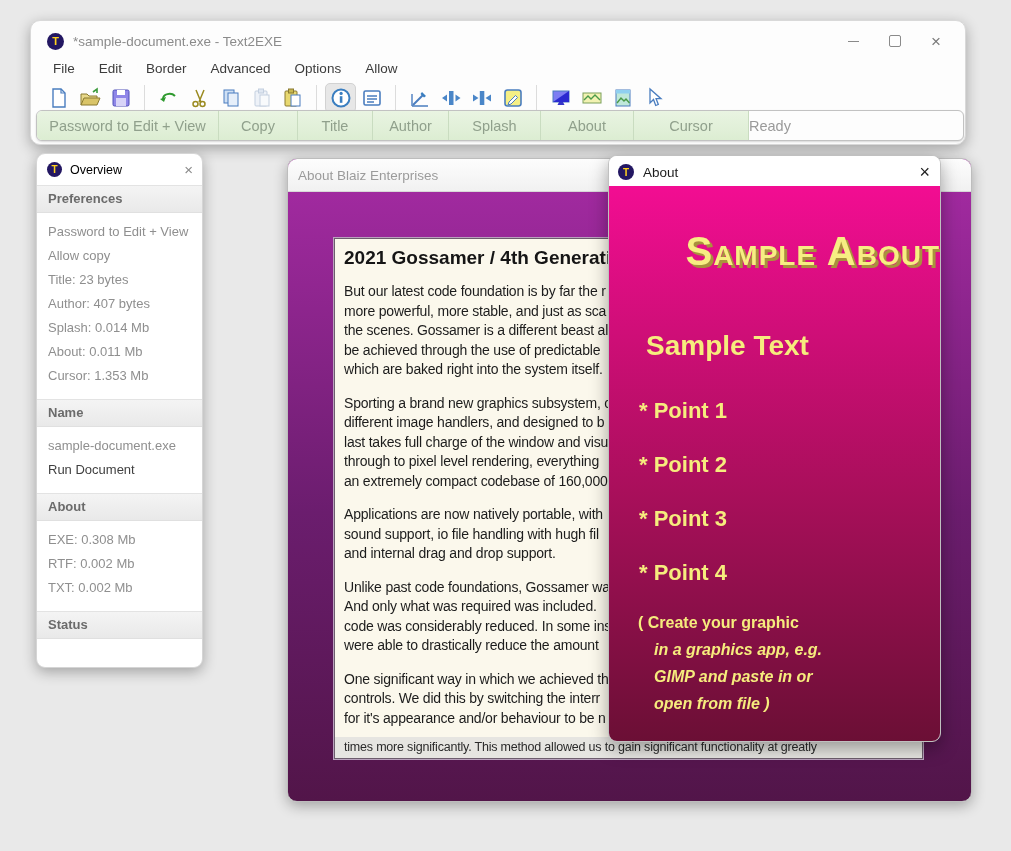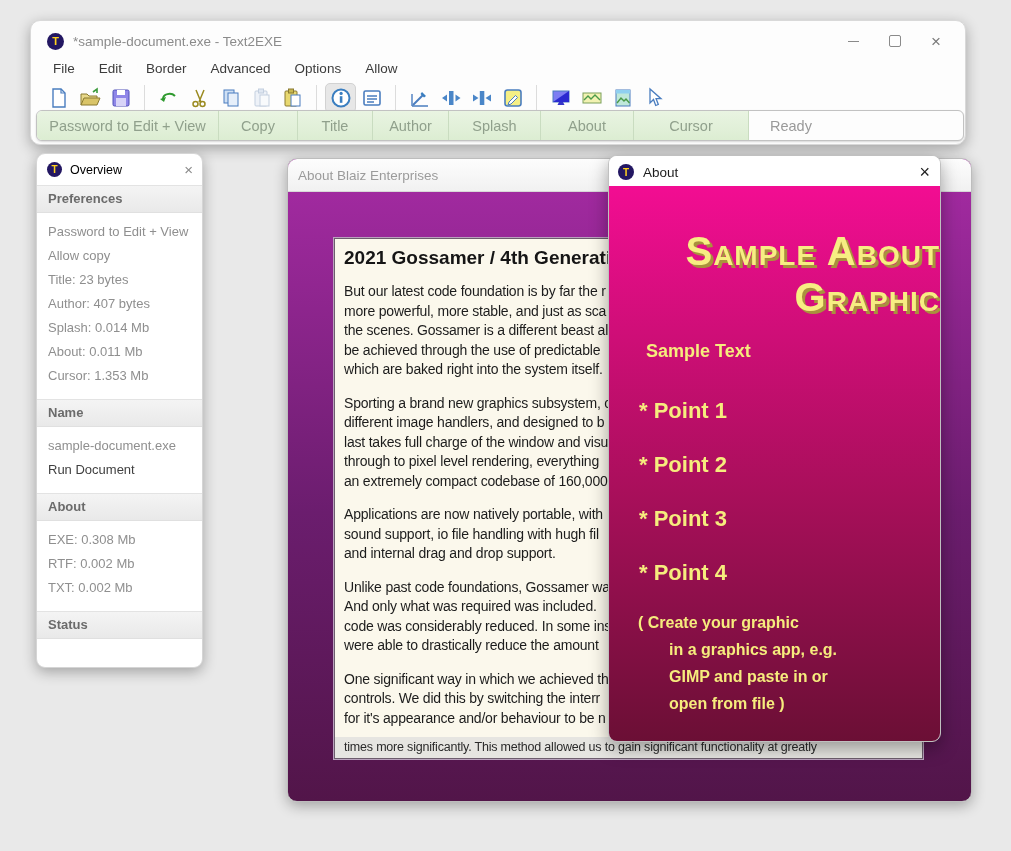--- a/index.html
+++ b/index.html
@@ -44,21 +44,21 @@
     border:1px solid #c2c2c2;border-radius:6px;background:#fdfdfd;
     display:flex;overflow:hidden;box-sizing:border-box;
     box-shadow:0 1px 2px rgba(0,0,0,.15);
   }
   .tab{
     background:linear-gradient(#e9f4e2,#dcedd2);
     border-right:1px solid #c9dcc0;
     display:flex;align-items:center;justify-content:center;
     font-size:14.5px;color:#90a08c;box-sizing:border-box;flex:0 0 auto;
   }
-  .ready-zone{display:flex;align-items:center;padding-left:21px;font-size:14.5px;color:#9a9a9a;}
+  .ready-zone{display:flex;align-items:center;font-size:14.5px;color:#9a9a9a;}
 
   
   .overview{
     left:36px;top:153px;width:167px;height:515px;
     background:#ffffff;border-radius:9px;border:1px solid #d5d5d5;
     box-sizing:border-box;overflow:hidden;
   }
   .ov-titlebar{height:27px;display:flex;align-items:center;padding:2px 9px 0 10px;}
   .ov-title{margin-left:8px;font-size:12.5px;color:#000000;flex:1;}
   .ov-close{font-size:15px;color:#8a8a8a;}
@@ -117,24 +117,24 @@
     background:linear-gradient(#f20d92,#a90f5b 55%,#6b0f35);
   }
   .ad-graphic-title{
     margin-top:42px;text-align:right;
     font-variant:small-caps;font-weight:bold;
     font-size:40px;line-height:46px;letter-spacing:1px;
     color:#f7ee82;
     text-shadow:3px 3px 0 #a9913d;
   }
   .ad-text{position:absolute;color:#f6ec7d;font-weight:bold;white-space:nowrap;}
-  .ad-sample{left:37px;top:155px;font-size:18px;}
+  .ad-sample{left:37px;top:144px;font-size:28px;}
   .ad-point{left:30px;font-size:22px;}
   .ad-note-line{left:29px;font-size:16px;}
-  .ad-note-line.cont{left:60px;}
+  .ad-note-line.cont{left:45px;font-style:italic;}
 </style>
 </head>
 <body>
 
 <div class="win main-window">
   <div class="mw-titlebar">
     <span class="tlogo">T</span>
     <span class="mw-title">*sample-document.exe - Text2EXE</span>
     <span class="mw-controls">
       <span class="ctl-min"></span>
@@ -367,21 +367,20 @@
 
 <div class="win about-dialog">
   <div class="ad-titlebar">
     <span class="tlogo" style="width:16px;height:16px;font-size:10px;">T</span>
     <span class="ad-title">About</span>
     <span class="ad-close">×</span>
   </div>
   <div class="ad-body">
     <div class="ad-graphic-title">
       <div>Sample About</div>
-      <div>Graphic</div>
     </div>
     <div class="ad-text ad-sample">Sample Text</div>
     <div class="ad-text ad-point" style="top:212px">* Point 1</div>
     <div class="ad-text ad-point" style="top:266px">* Point 2</div>
     <div class="ad-text ad-point" style="top:320px">* Point 3</div>
     <div class="ad-text ad-point" style="top:374px">* Point 4</div>
     <div class="ad-text ad-note-line" style="top:428px">( Create your graphic</div>
     <div class="ad-text ad-note-line cont" style="top:455px">in a graphics app, e.g.</div>
     <div class="ad-text ad-note-line cont" style="top:482px">GIMP and paste in or</div>
     <div class="ad-text ad-note-line cont" style="top:509px">open from file )</div>

